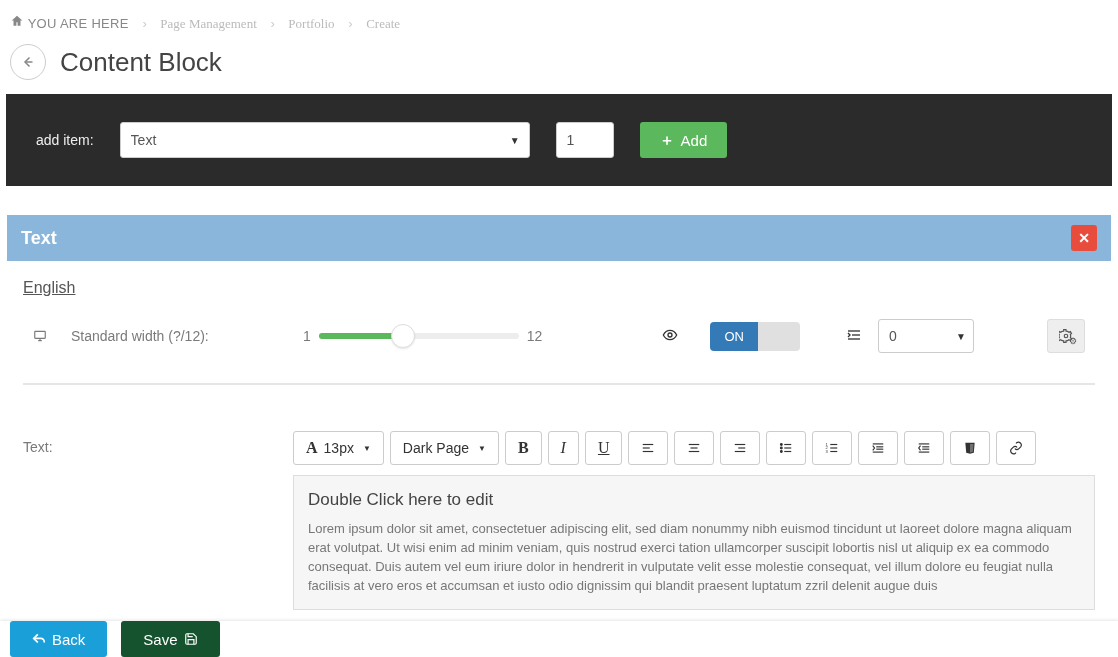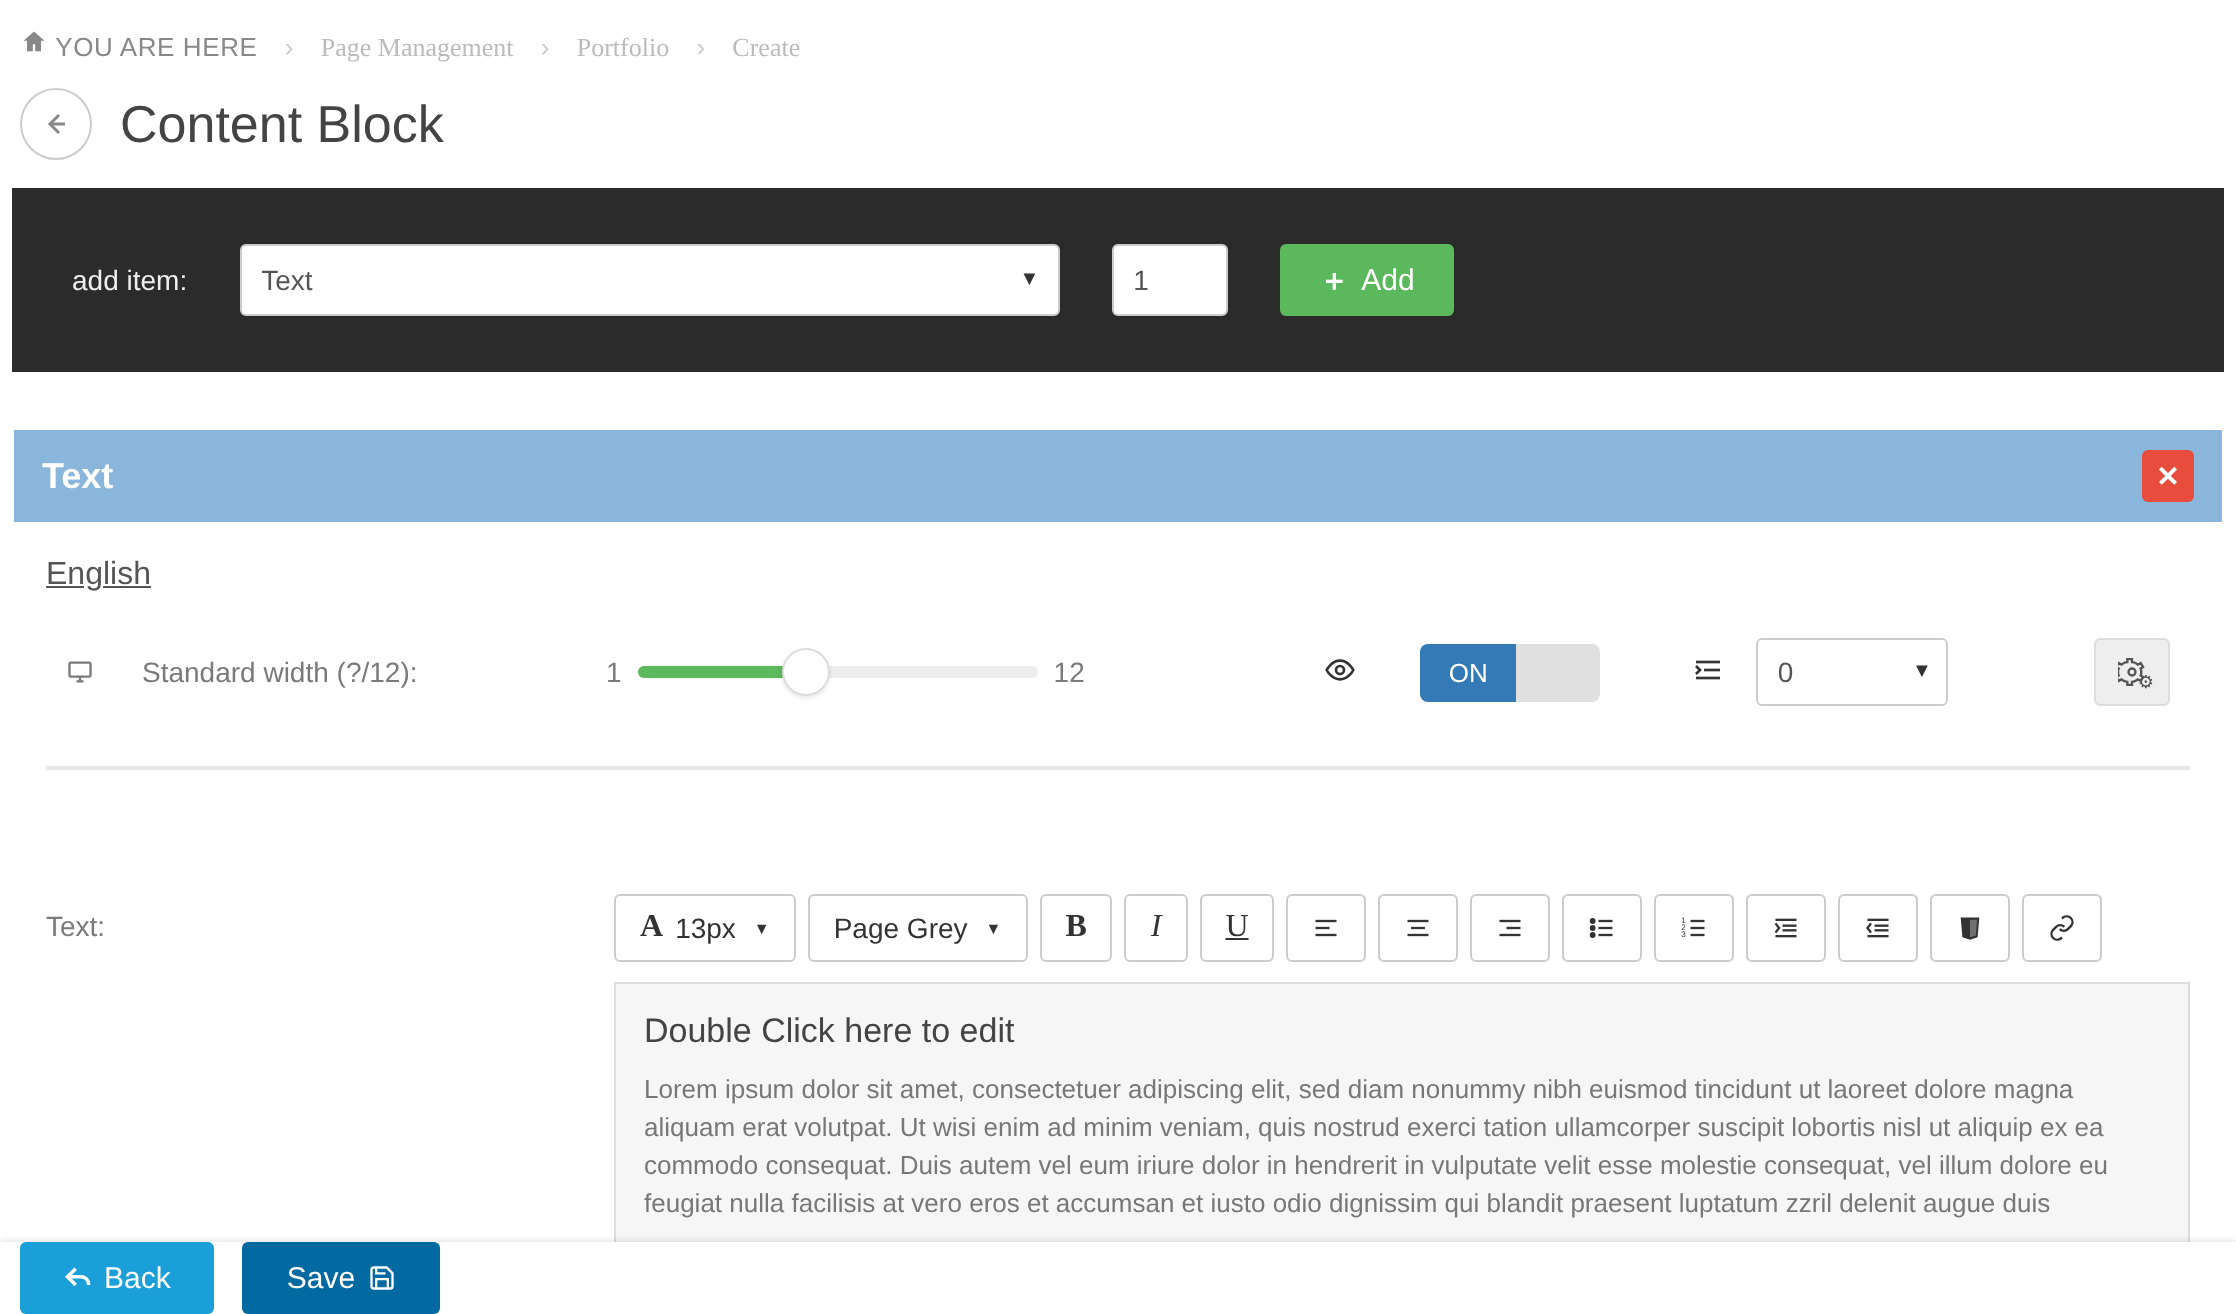--- a/index.html
+++ b/index.html
@@ -35,37 +35,37 @@
   .eye-col { margin-left: 120px; color:#555; }
   .toggle { display:inline-flex; border-radius:4px; overflow:hidden; margin-left: 32px; border:none; }
   .toggle .on { background:#337ab7; color:#fff; padding:7px 14px; font-size:13px; }
   .toggle .off { background:#e0e0e0; width:42px; }
   .indent-icon { margin-left: 46px; color:#555; }
   .select-small { position:relative; margin-left:16px; }
   .select-small select { width: 96px; height:34px; background:#fff; border:1px solid #ccc; border-radius:3px; padding:0 10px; font-size:14px; color:#555; appearance:none; -webkit-appearance:none;}
   .select-small .caret { position:absolute; right:8px; top:50%; transform:translateY(-50%); font-size:10px; pointer-events:none; color:#333;}
   .gear-btn { margin-left: auto; width:38px; height:34px; background:#eee; border:1px solid #ddd; border-radius:3px; display:flex; align-items:center; justify-content:center; color:#555; cursor:pointer; position:relative;}
   .gear-sub { font-size:9px; position:absolute; bottom:6px; right:7px;}
-  .text-row { display:flex; padding-top: 62px; gap: 14px;}
+  .text-row { display:flex; padding-top: 46px; gap: 0;}
   .text-row .label-col { width: 270px; color:#7a7a7a; padding-top:8px; }
   .editor-col { flex:1; min-width:0; }
   .toolbar { display:flex; gap:6px; flex-wrap: wrap; margin-bottom: 10px;}
   .tool-btn { border:1px solid #ccc; background:#fff; border-radius:3px; height:34px; display:inline-flex; align-items:center; justify-content:center; padding:0 12px; color:#333; cursor:pointer; font-size:14px; gap:6px;}
   .tool-btn .tri { font-size:8px; color:#333; margin-left:3px;}
   .tool-btn.bold { font-family: Georgia, serif; font-weight:700; font-size:16px;}
   .tool-btn.italic { font-family: Georgia, serif; font-style:italic; font-size:16px;}
   .tool-btn.under { text-decoration: underline; font-family: Georgia, serif; font-size:16px;}
   .tool-btn svg { display:block; }
   .tool-btn .serifA { font-family: Georgia, "Times New Roman", serif; font-weight:700; font-size:16px;}
   .editor-area { border:1px solid #ddd; background:#f6f6f6; padding: 14px 14px; min-height: 110px; }
   .editor-area .edit-title { font-size:17px; color:#444; margin-bottom: 10px; }
   .editor-area .lorem { font-size:13px; color:#777; line-height:1.45; }
   .footer-bar { position:fixed; left:0; bottom:0; width: 100%; background:#fff; padding:0 10px; box-shadow: 0 -1px 3px rgba(0,0,0,.1); display:flex; gap:14px; z-index:50;}
   .footer-bar .btn-blue { background:#1a9fd8; height:36px; padding:0 22px; }
-  .footer-bar .btn-green2 { background:#0369a1; height:36px; padding:0 22px;}
+  .footer-bar .btn-green2 { background:#14532d; height:36px; padding:0 22px;}
   svg.ico { width:16px; height:16px; }
   svg.ico-sm { width:14px; height:14px; }
 </style>
 </head>
 <body>
 
 <div class="page">
   <div class="breadcrumb">
     <svg class="ico-sm" viewBox="0 0 24 24" fill="#888">
         <path d="M12 3l9 8h-3v9h-5v-6H11v6H6v-9H3z"></path>
@@ -169,21 +169,21 @@
           <span>Text:</span>
         </div>
         <div class="editor-col">
           <div class="toolbar">
             <div class="tool-btn">
               <span class="serifA">A</span>
               <span>13px</span>
               <span class="tri">▼</span>
             </div>
             <div class="tool-btn">
-              <span>Page Grey</span>
+              <span>Dark Page</span>
               <span class="tri">▼</span>
             </div>
             <div class="tool-btn bold">B</div>
             <div class="tool-btn italic">I</div>
             <div class="tool-btn under">U</div>
             <div class="tool-btn">
               <svg class="ico-sm" viewBox="0 0 24 24" stroke="#333" stroke-width="2">
                   <line x1="3" y1="6" x2="21" y2="6"></line>
                   <line x1="3" y1="12" x2="15" y2="12"></line>
                   <line x1="3" y1="18" x2="21" y2="18"></line>

